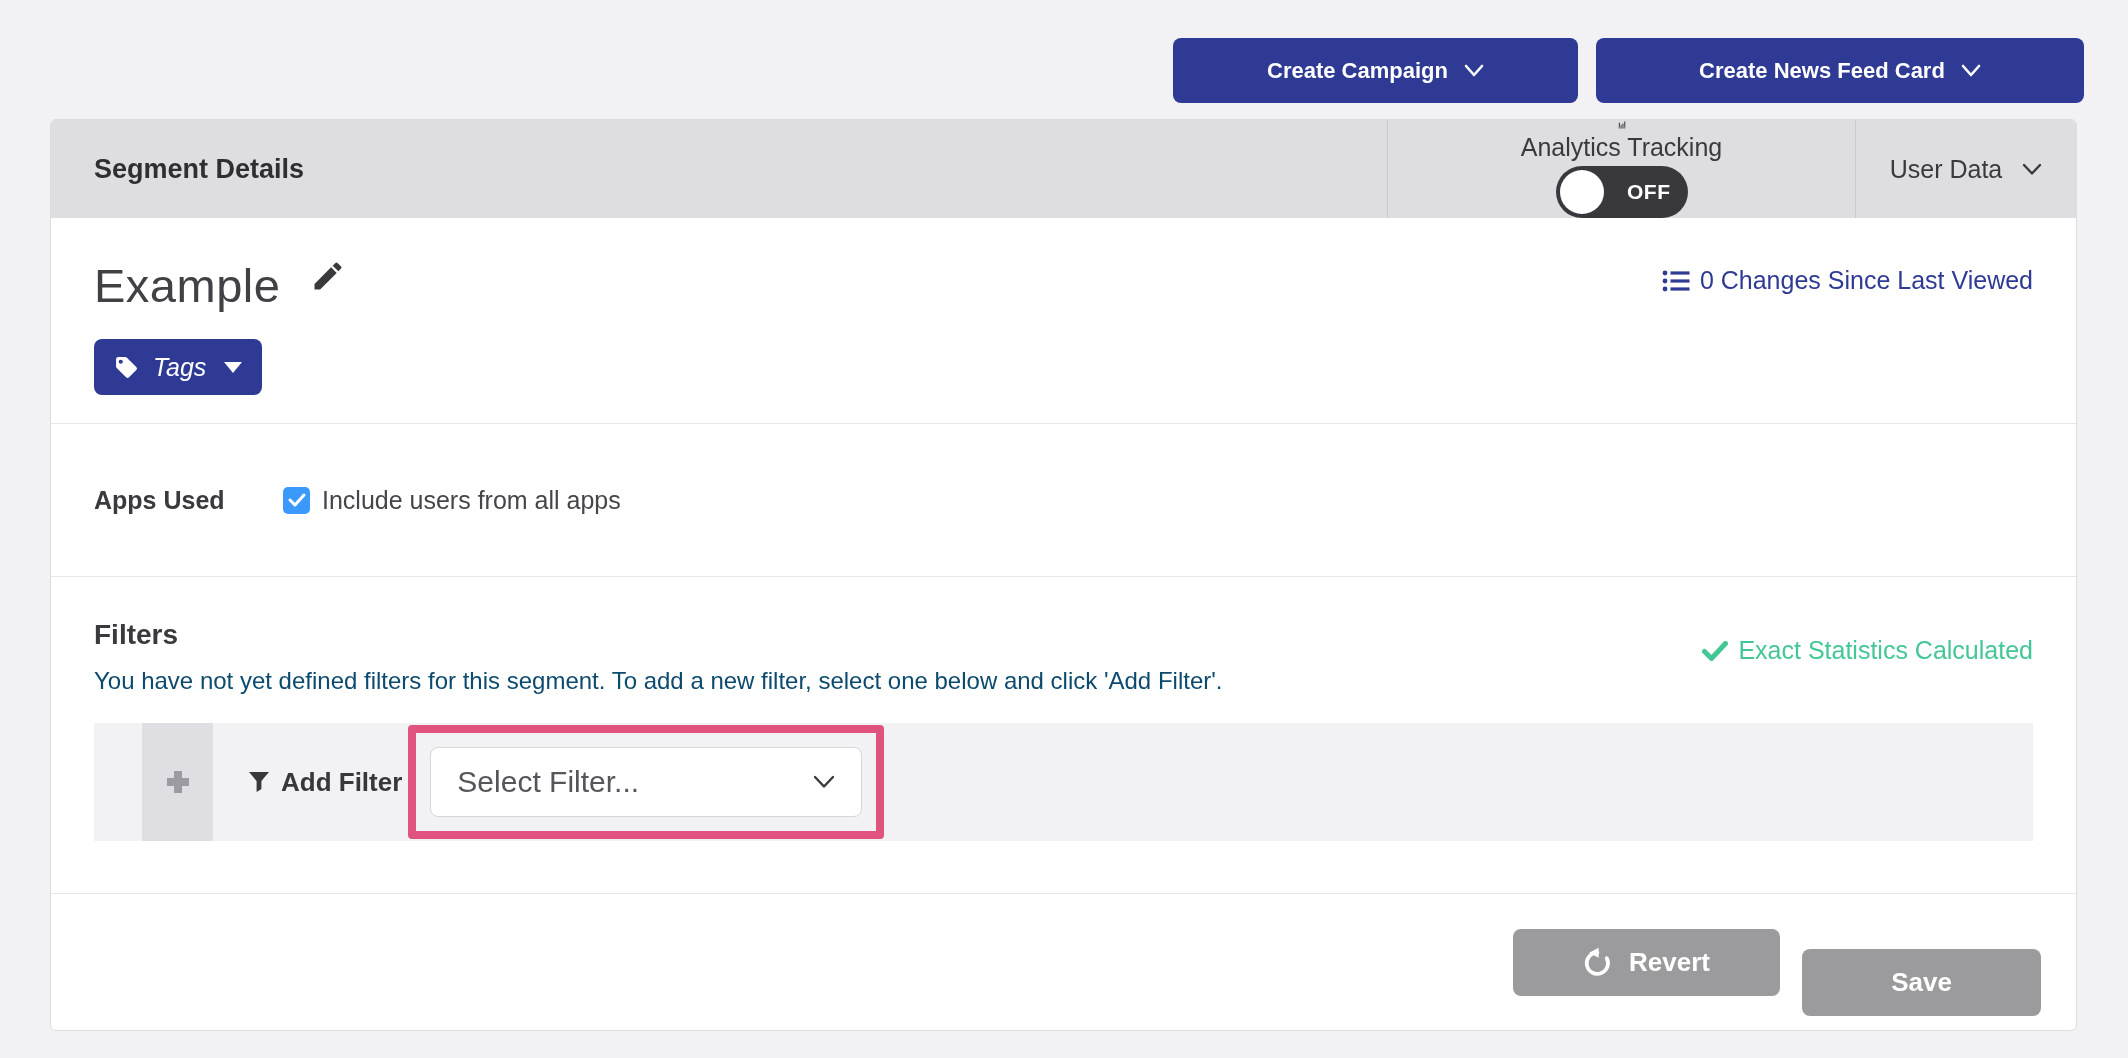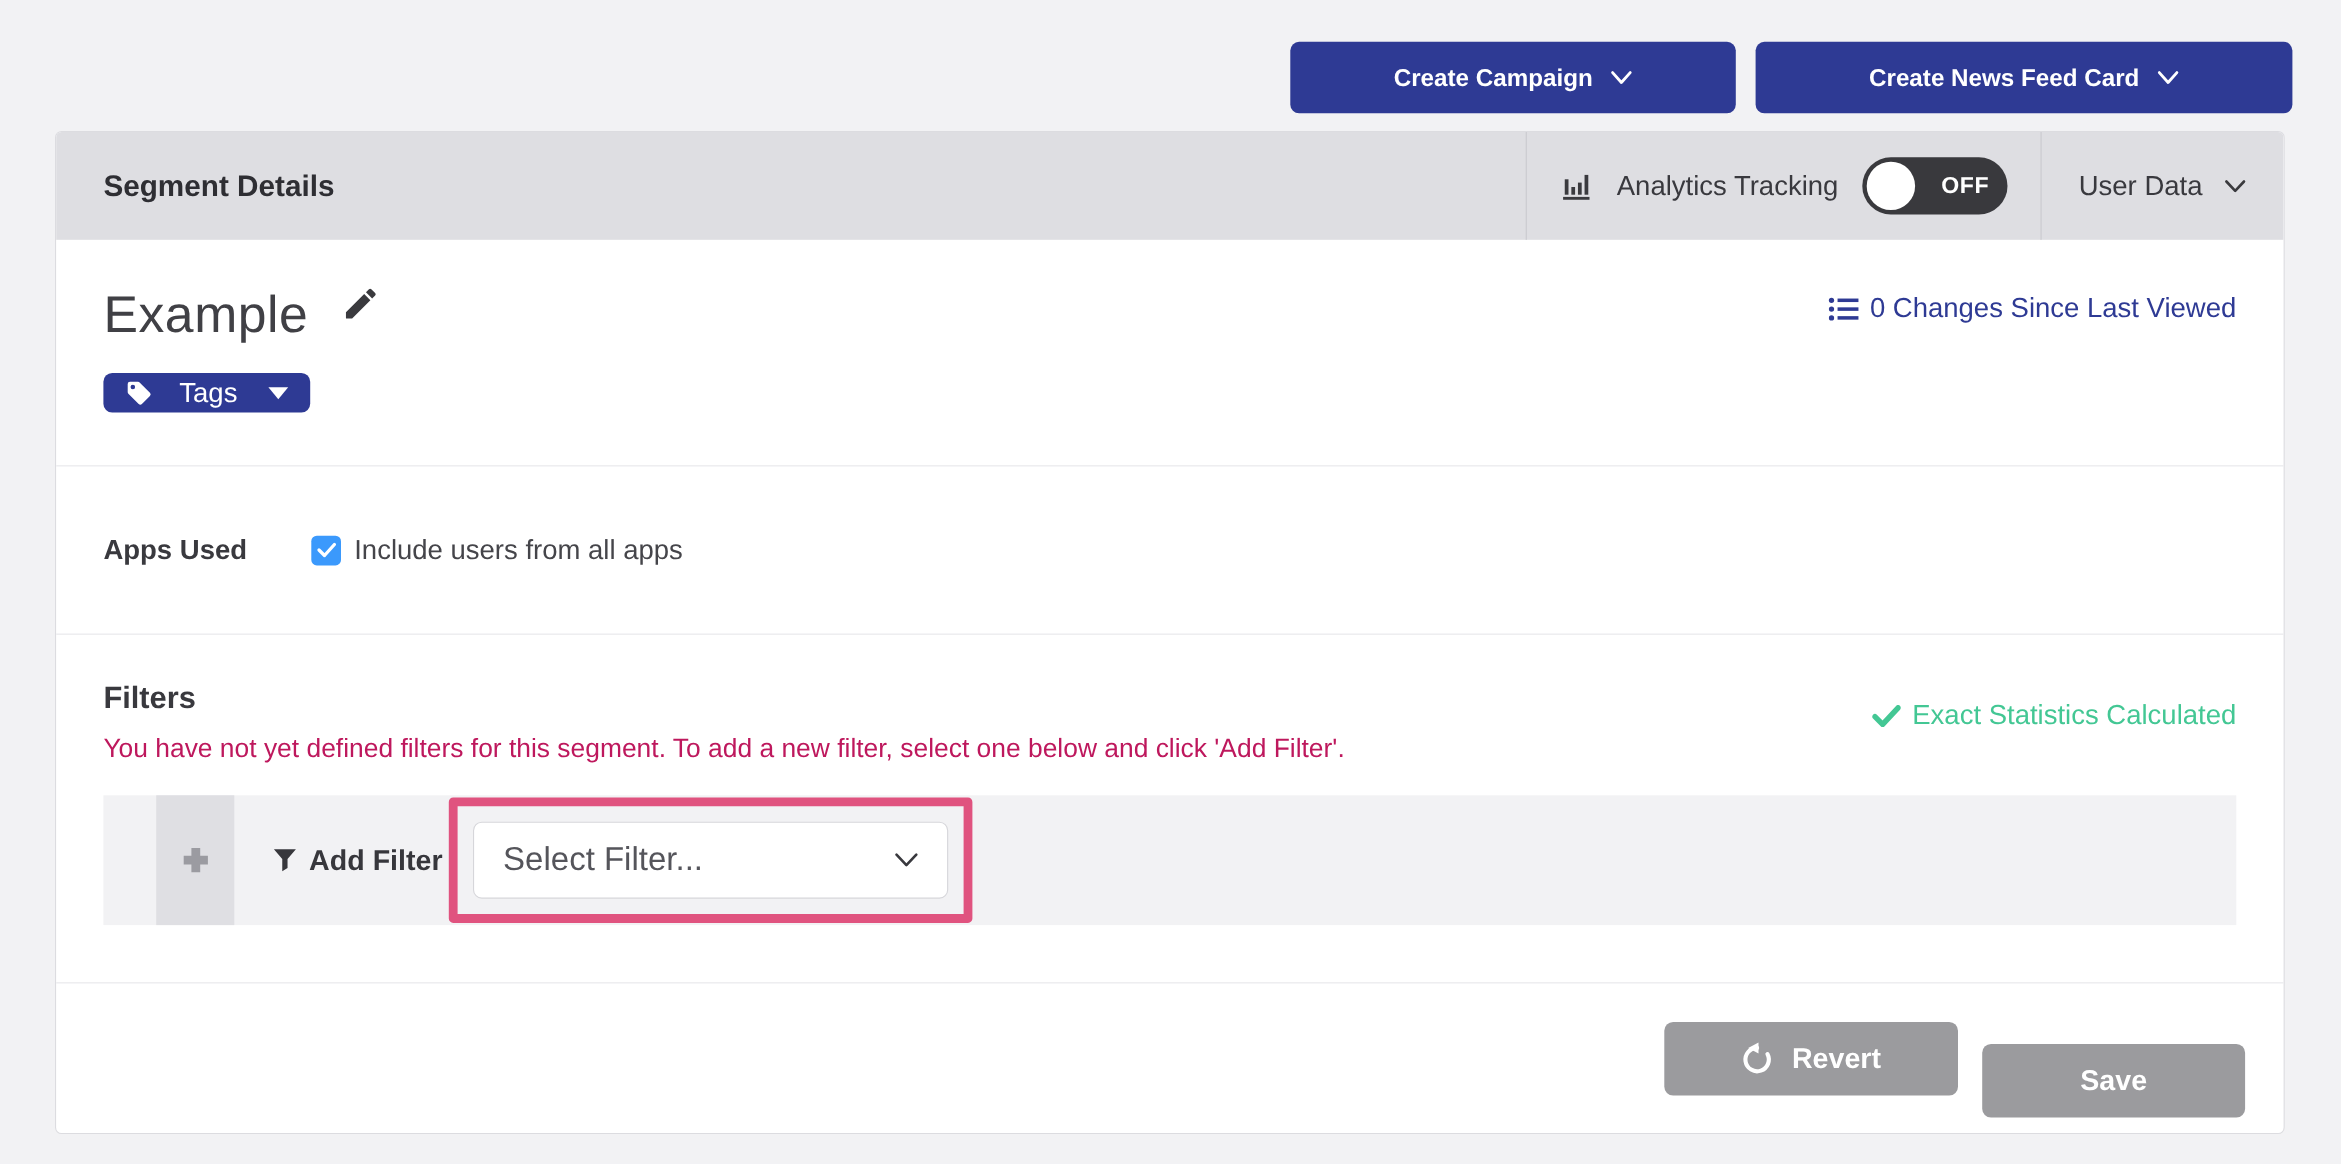--- a/index.html
+++ b/index.html
@@ -19,57 +19,57 @@
   .card { position:absolute; left:50px; top:119px; width:2027px; height:912px;
     background:#fff; border:1px solid #dcdce0; border-radius:6px; overflow:hidden; }
 
   
   .card-header { height:98px; background:#dedee2; display:flex; align-items:stretch; }
   .card-title { display:flex; align-items:center; margin-left:43px;
     font-size:27px; font-weight:700; color:#2e2e33; }
   .header-spacer { flex:1; }
   .header-sec { display:flex; align-items:center; justify-content:center;
     border-left:1px solid #c9c9ce; }
-  .sec-analytics { width:468px; gap:22px; }
+  .sec-analytics { width:468px; gap:4px;flex-direction:column; }
   .sec-userdata { width:221px; gap:20px; }
   .header-label { font-size:25px; color:#39393e; white-space:nowrap; }
   .toggle { position:relative; width:132px; height:52px; border-radius:26px;
     background:var(--toggle-dark); cursor:pointer; flex:0 0 auto; }
   .toggle-knob { position:absolute; left:4px; top:4px; width:44px; height:44px;
     border-radius:50%; background:#fff; }
   .toggle-text { position:absolute; right:17px; top:50%; transform:translateY(-50%);
     color:#fff; font-size:21px; font-weight:600; letter-spacing:.5px; }
 
   
   .sec-title { position:relative; height:206px; border-bottom:1px solid #e7e7ea; padding:0 43px; }
   .name-row { display:flex; align-items:flex-start; gap:30px; padding-top:40px; }
   .segment-name { font-size:47px; font-weight:400; color:#404045; letter-spacing:.5px; }
   .pencil-btn { background:none; border:none; cursor:pointer; display:flex; }
   .changes-link { position:absolute; top:48px; right:43px; display:flex; align-items:center;
     gap:10px; color:var(--primary); font-size:25px; font-weight:500; text-decoration:none; }
-  .btn-tags { display:inline-flex; align-items:center; gap:24px; margin-top:26px;
-    height:36px; padding:0 20px; background:var(--primary); color:#fff;
-    font-size:25px; font-weight:500; border:none; border-radius:8px; cursor:pointer; }
+  .btn-tags { display:inline-flex; align-items:center; gap:14px; margin-top:26px;
+    height:56px; padding:0 20px; background:var(--primary); color:#fff;
+    font-size:25px; font-weight:500; border:none; border-radius:8px; cursor:pointer;font-style:italic; }
   .caret-down { width:0; height:0; border-left:9px solid transparent;
     border-right:9px solid transparent; border-top:11px solid #fff; margin-left:4px; }
 
   
   .sec-apps { height:153px; border-bottom:1px solid #e7e7ea; display:flex;
     align-items:center; padding:0 43px; }
   .apps-label { width:189px; font-size:25px; font-weight:700; color:#39393e; }
   .checkbox { width:27px; height:27px; border-radius:5px; background:var(--checkbox-blue);
     display:flex; align-items:center; justify-content:center; cursor:pointer; flex:0 0 auto; }
   .checkbox-label { margin-left:12px; font-size:25px; color:#45454a; }
 
   
   .sec-filters { position:relative; height:317px; border-bottom:1px solid #e7e7ea; padding:0 43px; }
   .filters-heading { padding-top:42px; font-size:28px; font-weight:600; color:#39393e; }
   .filters-status { position:absolute; top:48px; right:43px; display:flex; align-items:center;
     gap:10px; color:var(--success-green); font-size:25px;margin-top:11px; }
-  .filters-helper { margin-top:16px; font-size:24px; color:#be185d; }
+  .filters-helper { margin-top:16px; font-size:24px; color:#0c4a6e; }
   .filter-row { margin-top:28px; height:118px; background:#f2f2f4; display:flex; align-items:center;padding-left:48px; }
   .plus-box { width:71px; height:100%; background:#dfdfe3; display:flex;
     align-items:center; justify-content:center; cursor:pointer; flex:0 0 auto; }
   .add-filter { display:flex; align-items:center; gap:10px; margin-left:34px; }
   .add-filter-label { font-size:26px; font-weight:700; color:#37373c; }
   .highlight { margin-left:6px; border:8px solid var(--accent-pink); border-radius:4px; padding:14px; }
   .select-box { width:432px; height:70px; background:#fff; border:1px solid #d6d6da;
     border-radius:8px; display:flex; align-items:center; justify-content:space-between;
     padding:0 26px; cursor:pointer; }
   .select-text { font-size:30px; color:#55555b; }

